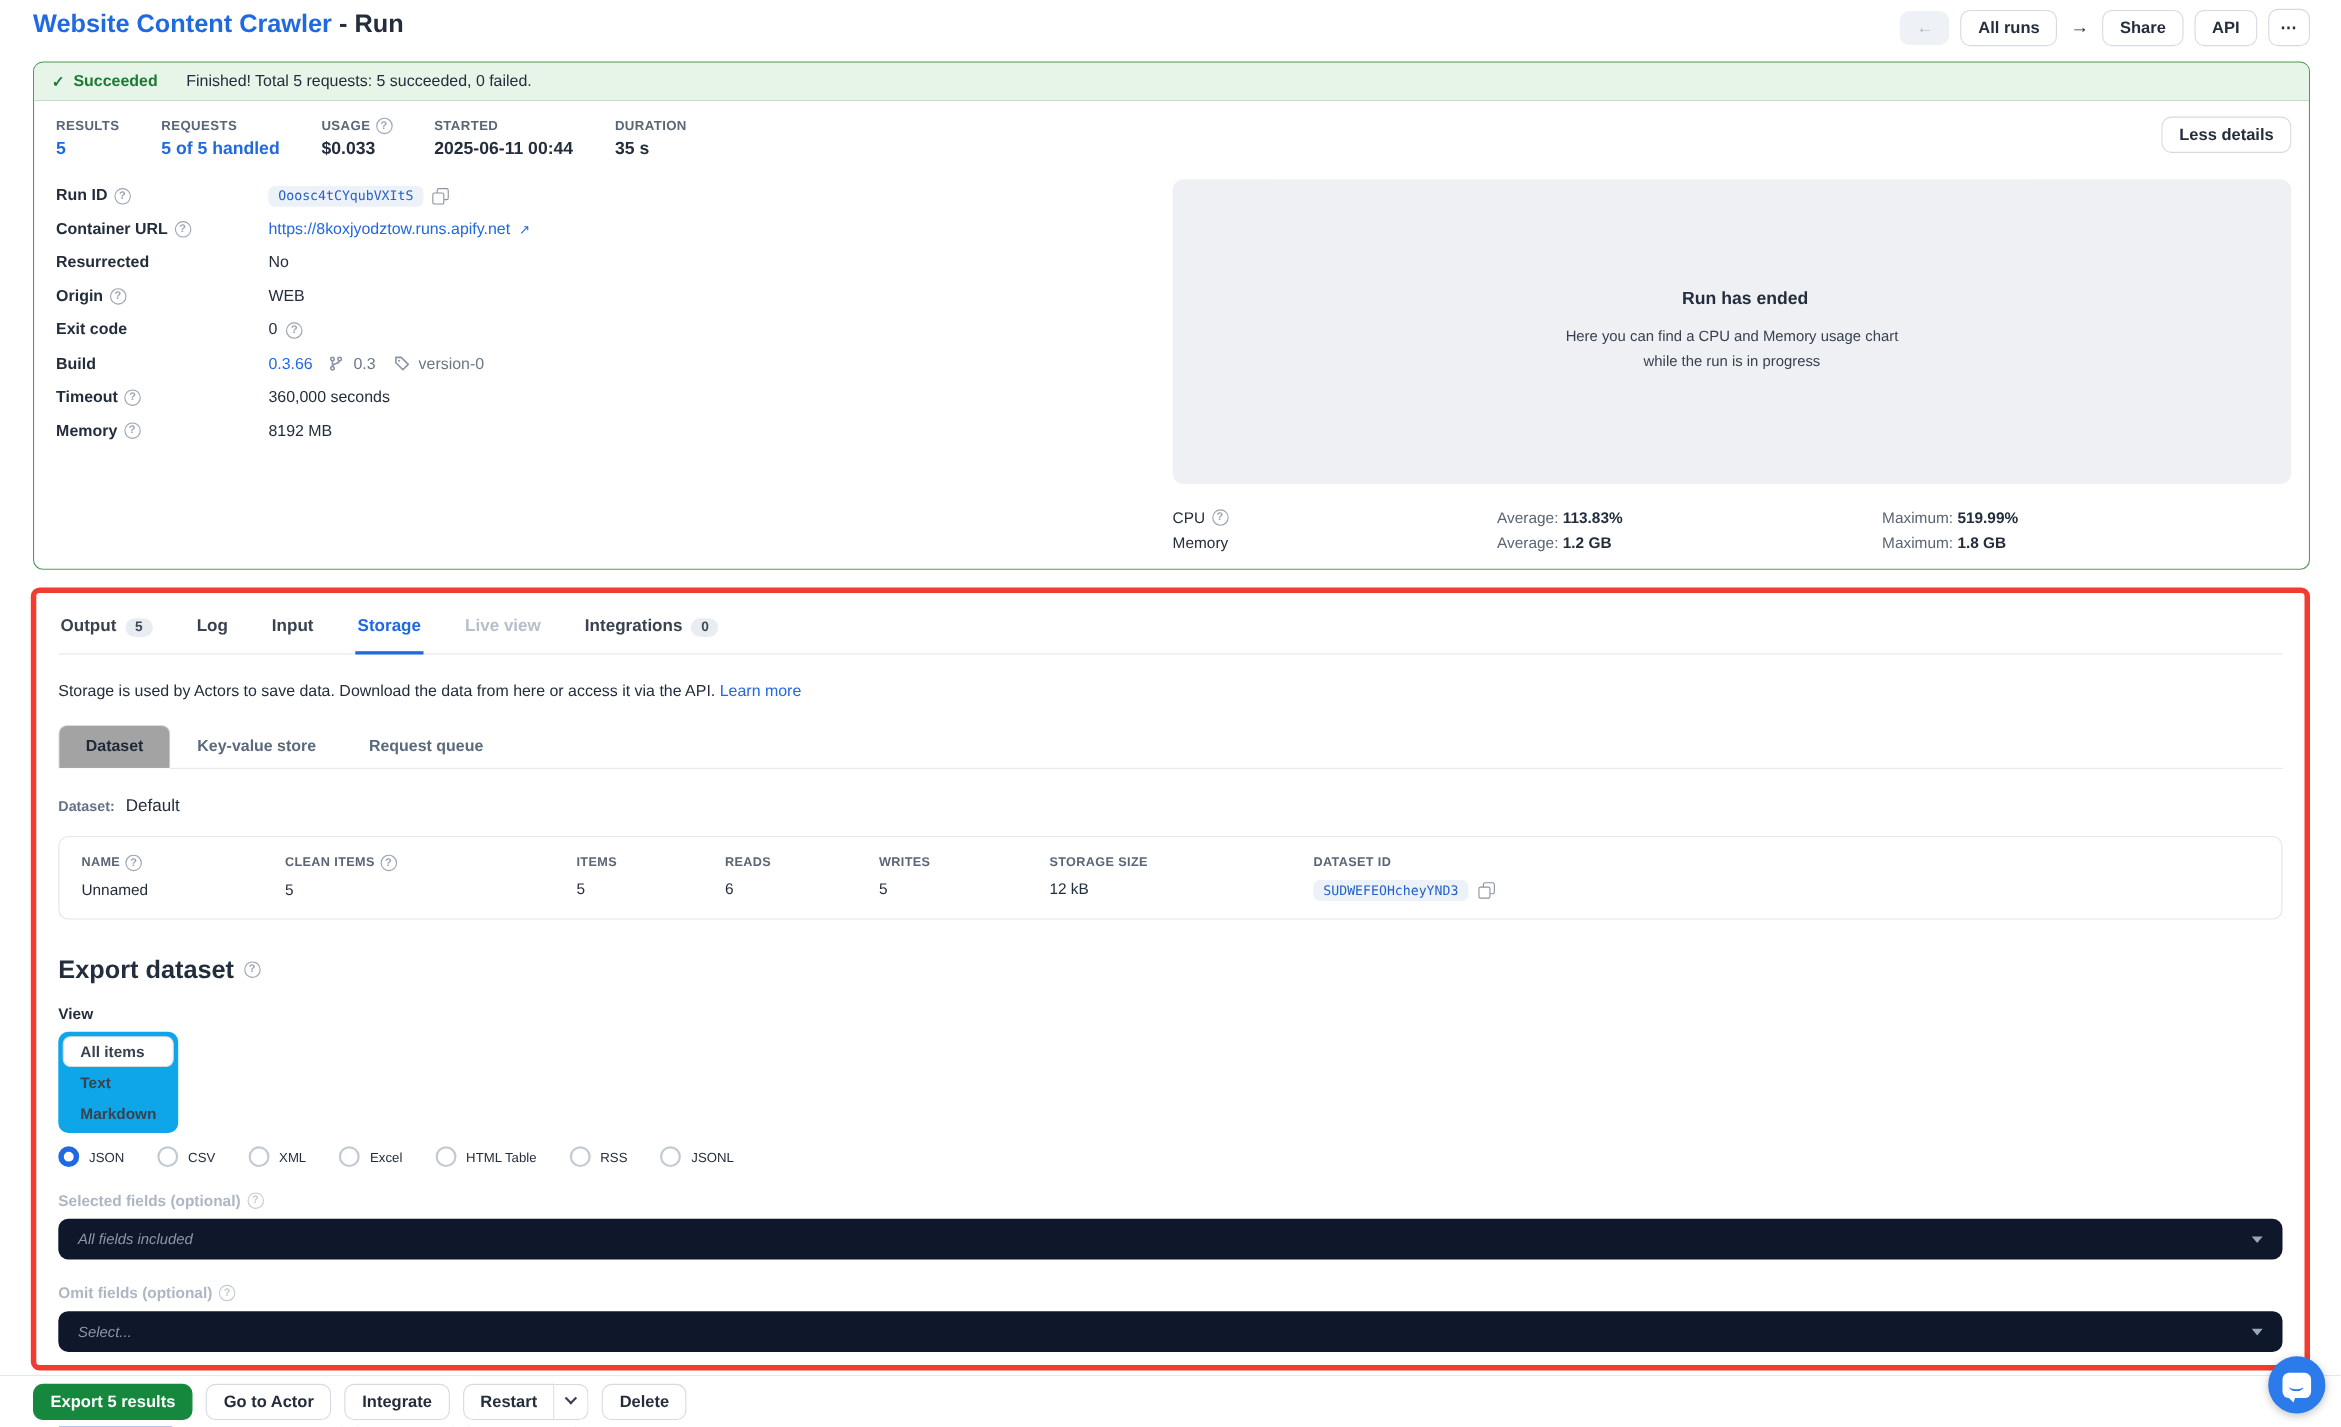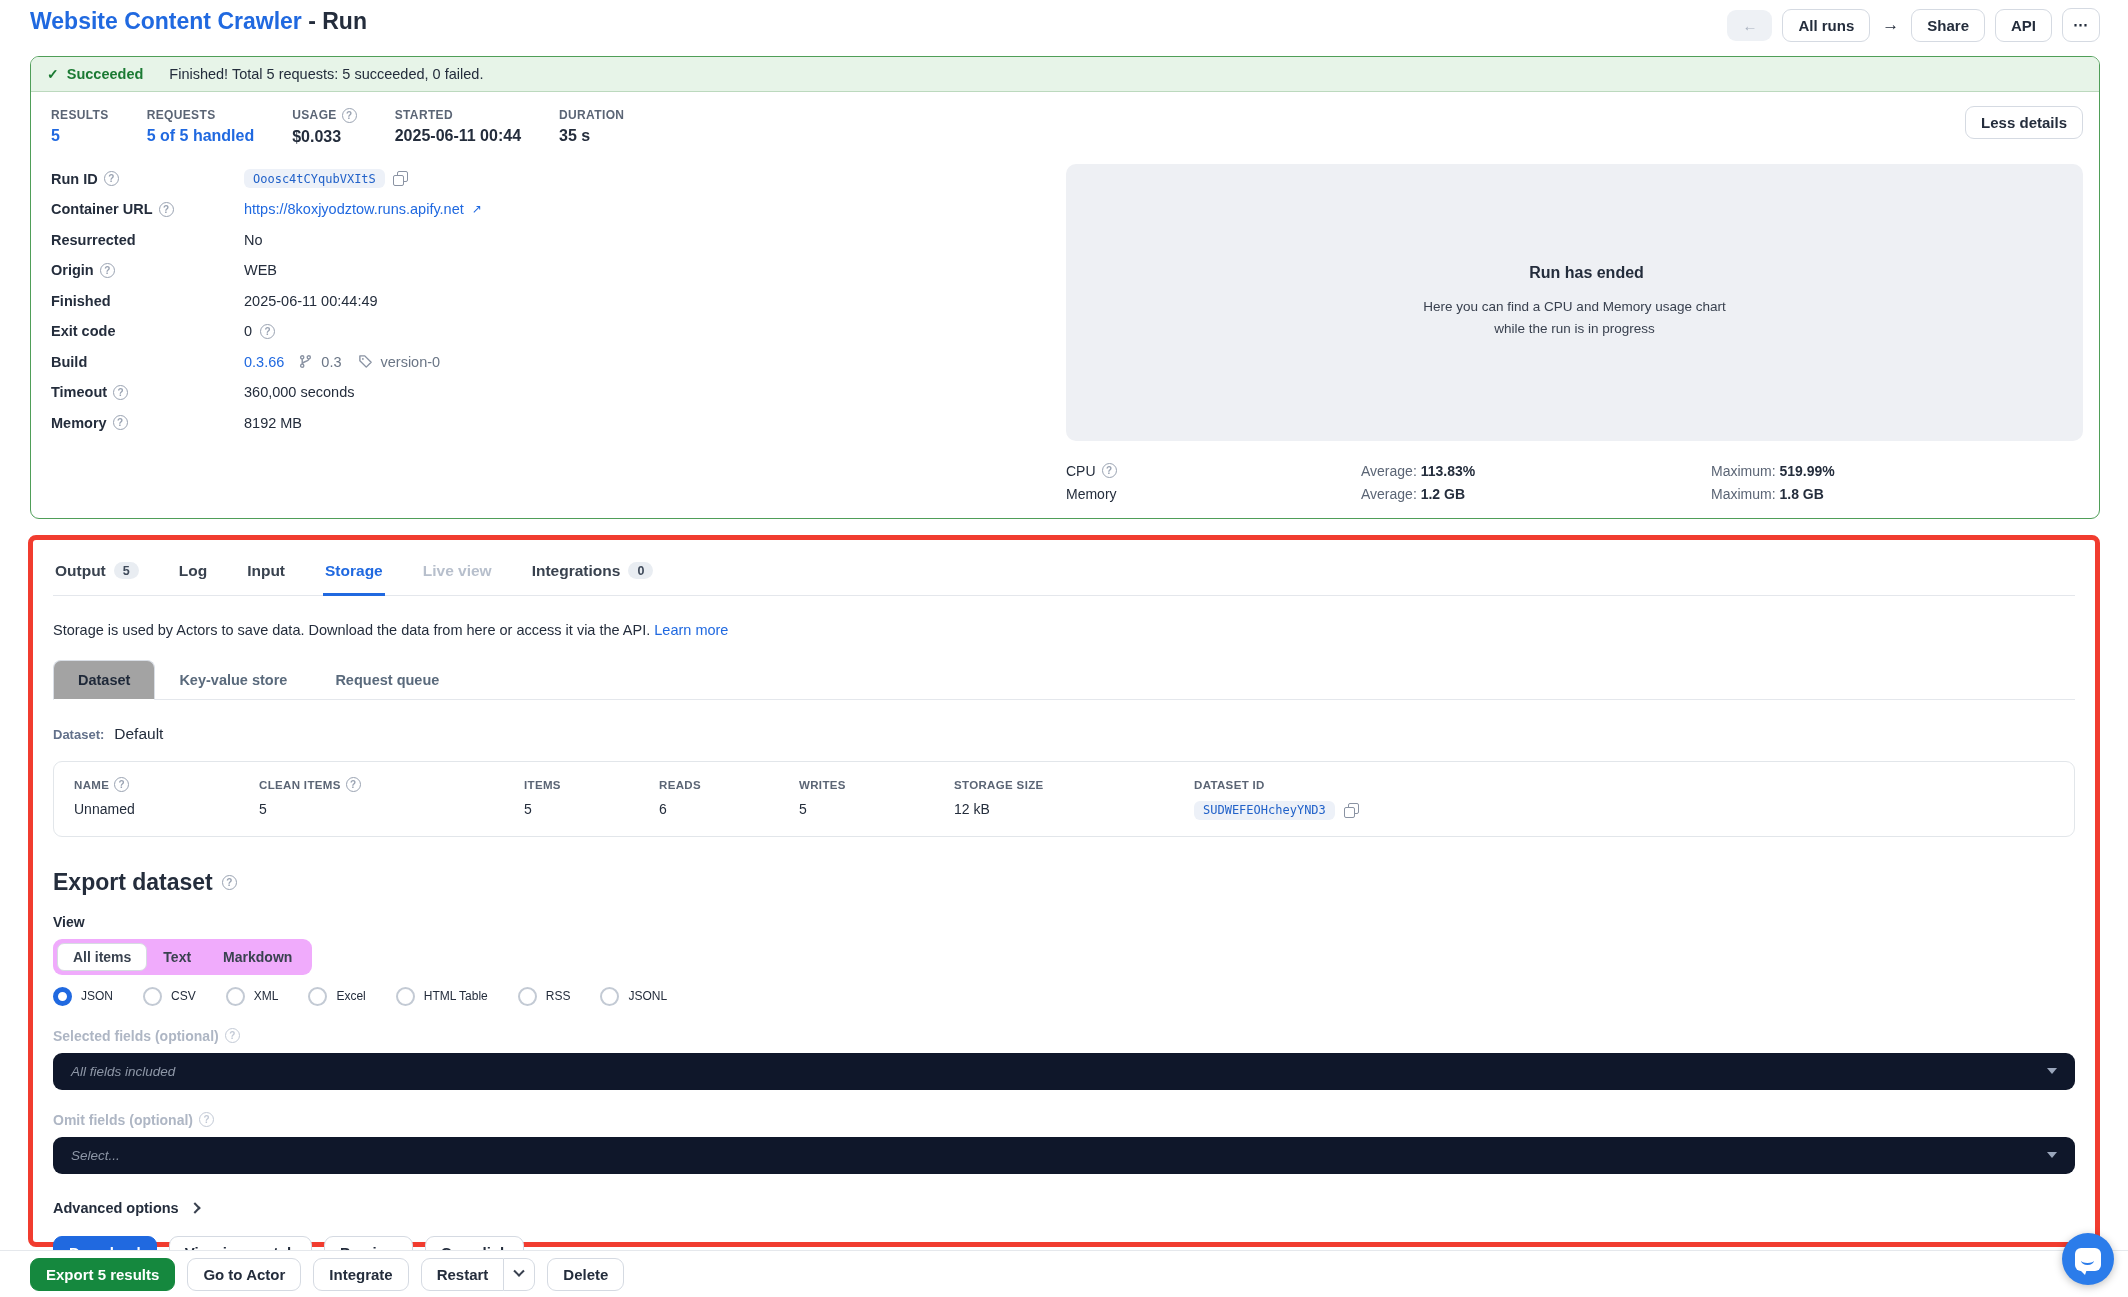--- a/index.html
+++ b/index.html
@@ -84,21 +84,21 @@
   .dataset-line .k { font-size:13px; font-weight:600; color:#62708a; }
   .dataset-line .v { font-size:15.5px; }
   .ds-card { border:1px solid #e2e6ea; border-radius:9px; margin-top:18px; padding:14px 20px 16px 20px; display:flex; }
   .ds-col { margin-right:0; }
   .ds-head { font-size:11.5px; font-weight:700; color:#5b6575; letter-spacing:.03em; display:inline-flex; gap:5px; align-items:center; }
   .ds-val { margin-top:9px; font-size:14px; display:flex; align-items:center; gap:9px; }
   .export-h { margin-top:32px; font-size:23px; font-weight:700; display:flex; align-items:center; gap:9px; }
   .fld-label { margin-top:22px; font-size:14px; font-weight:600; display:flex; align-items:center; gap:6px; }
   .fld-label.dim { color:#aeb6c4; }
   .fld-label.dim .help-icon { border-color:#c3cad6; color:#c3cad6; }
-  .seg-wrap { margin-top:9px; background:#f0abfc; border-radius:9px; display:inline-flex; padding:4px; }
+  .seg-wrap { margin-top:9px; background:#0ea5e9; border-radius:9px; display:inline-flex; padding:4px;flex-direction:column; }
   .seg { font-size:14px; font-weight:600; color:#39424f; padding:6px 16px; border-radius:7px; cursor:pointer; }
   .seg.active { background:#fff; border:1px solid #d6dbe2; padding:5px 15px; }
   .radio-row { margin-top:12px; display:flex; align-items:center; gap:30px; }
   .radio-item { display:inline-flex; align-items:center; gap:9px; cursor:pointer; font-size:12px; }
   .radio-dot { width:19px; height:19px; border-radius:50%; border:2px solid #c3cad4; background:#fff; flex:none; }
   .radio-dot.checked { border:5.5px solid #2069e0; }
   .fake-select { margin-top:9px; background:#0f172a; border-radius:9px; height:37px; display:flex; align-items:center;
                  justify-content:space-between; padding:0 18px; cursor:pointer; }
   .fake-select .ph { font-style:italic; font-size:13.5px; color:#8d96a6; }
   .advanced { margin-top:26px; font-size:14.5px; font-weight:600; display:inline-flex; align-items:center; gap:8px; cursor:pointer; }
@@ -210,28 +210,20 @@
               <span>No</span>
             </div>
         </div>
         <div class="drow">
           <div class="dlabel">
               <span>Origin</span>
               <span class="help-icon"></span>
             </div>
           <div class="dval">
               <span>WEB</span>
-            </div>
-        </div>
-        <div class="drow">
-          <div class="dlabel">
-              <span>Finished</span>
-            </div>
-          <div class="dval">
-              <span>2025-06-11 00:44:49</span>
             </div>
         </div>
         <div class="drow">
           <div class="dlabel">
               <span>Exit code</span>
             </div>
           <div class="dval">
               <span>0</span>
               <span class="help-icon"></span>
             </div>

